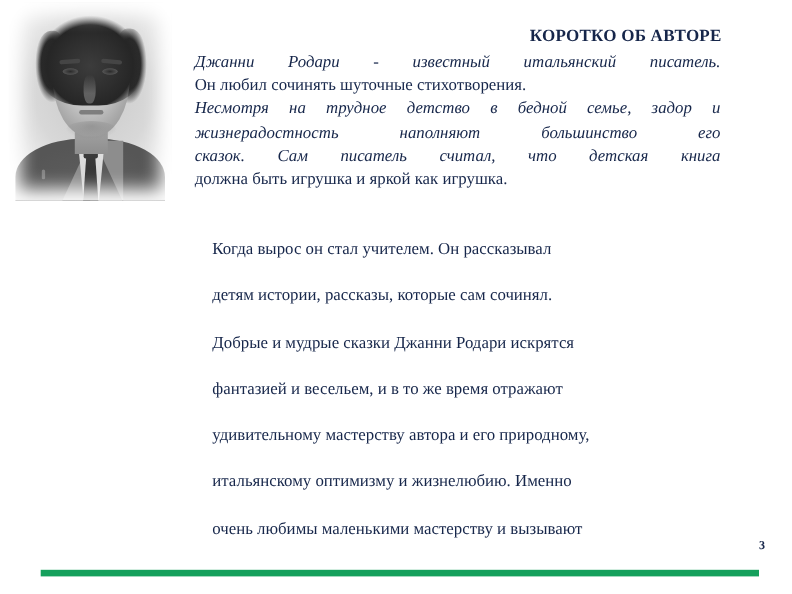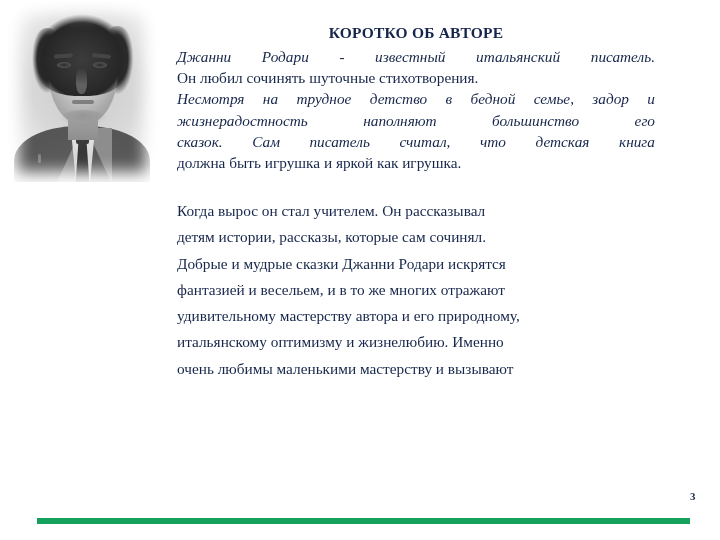--- a/index.html
+++ b/index.html
@@ -214,21 +214,21 @@
     pointer-events: none;
     box-shadow: inset 0 0 16px 10px #ffffff;
   }
 
   
   .article-title {
     position: absolute;
     left: 176px;
     top: 24px;
     width: 480px;
-    text-align: center;
+    text-align: right;
     font-weight: bold;
     font-size: 15.5px;
     letter-spacing: .2px;
     color: #16264a;
     white-space: nowrap;
   }
 
   .body-justified {
     position: absolute;
     left: 177px;
@@ -253,21 +253,21 @@
 
   .body-loose {
     position: absolute;
     left: 177px;
     top: 198px;
     width: 500px;
     font-size: 15.3px;
     line-height: 26.3px;
     color: #16264a;
   }
-  .body-loose p { margin: 0; white-space: nowrap; }
+  .body-loose p { margin: 16px; white-space: nowrap; }
 
   .page-number {
     position: absolute;
     left: 690px;
     top: 490px;
     font-size: 11px;
     font-weight: bold;
     color: #16264a;
   }
 
@@ -319,21 +319,21 @@
     <p class="j-line">Несмотря на трудное детство в бедной семье, задор и</p>
     <p class="j-line">жизнерадостность наполняют большинство его</p>
     <p class="j-line">сказок. Сам писатель считал, что детская книга</p>
     <p class="j-last">должна быть игрушка и яркой как игрушка.</p>
   </div>
 
   <div class="body-loose">
     <p> Когда вырос он стал учителем. Он рассказывал</p>
     <p>детям истории, рассказы, которые сам сочинял.</p>
     <p>Добрые и мудрые сказки Джанни Родари искрятся</p>
-    <p>фантазией и весельем, и в то же многих отражают</p>
+    <p>фантазией и весельем, и в то же время отражают</p>
     <p>удивительному мастерству автора и его природному,</p>
     <p>итальянскому оптимизму и жизнелюбию. Именно</p>
     <p>очень любимы маленькими мастерству и вызывают</p>
   </div>
 
   <div class="page-number">3</div>
 
   <div class="bottom-rule"></div>
 
 </div>

